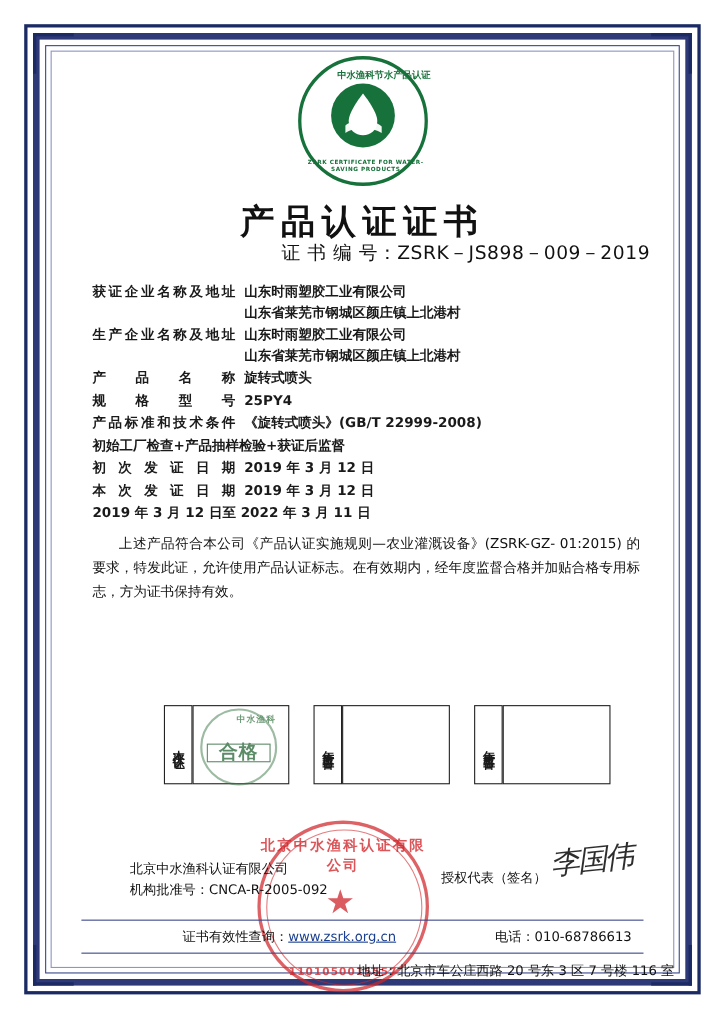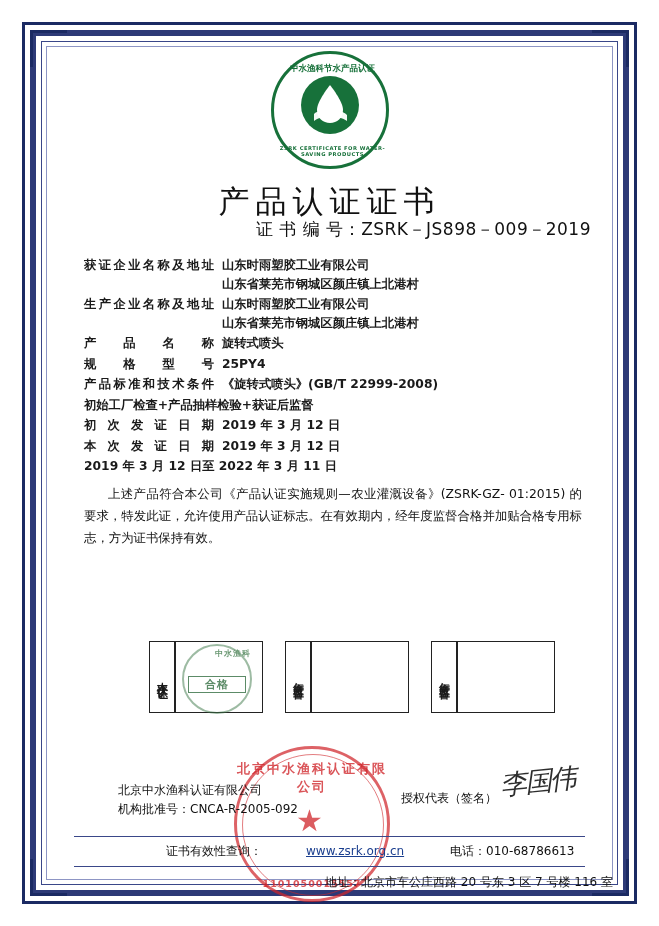--- a/index.html
+++ b/index.html
@@ -111,36 +111,36 @@
     font-size: 6.5px;
     color: #17713a;
     letter-spacing: .5px;
     text-align: center;
     font-weight: bold;
   }
   .emblem .arc-bottom { bottom: 9px; font-size: 5.2px; }
   .emblem-caption-top {
     position: absolute;
     top: 9px; left: 0; width: 118px;
-    text-align: center;
+    text-align: right;
     font-size: 8.5px;
     color: #17713a;
     font-weight: bold;
   }
 
   
   .cert-title {
     position: absolute;
     top: 135px;
     left: 0;
     width: 100%;
     text-align: center;
     font-family: "DejaVu Sans", "Liberation Sans", sans-serif;
     font-size: 31px;
-    font-weight: normal;
+    font-weight: bold;
     letter-spacing: 6px;
     color: #111111;
   }
 
   .cert-number {
     position: absolute;
     top: 172px;
     right: 22px;
     font-size: 17px;
     letter-spacing: .5px;
@@ -241,21 +241,21 @@
     border-radius: 50%;
     border: 2px solid #3f7a4a;
     opacity: .65;
   }
   .stamp-green .sg-bar {
     position: absolute;
     left: 9px; top: 34px;
     width: 56px; height: 15px;
     border: 1px solid #2f6b3d;
     color: #2f6b3d;
-    font-size: 11px;
+    font-size: 17px;
     font-weight: bold;
     text-align: center;
     line-height: 15px;
     letter-spacing: 1px;
     background: rgba(255,255,255,.25);
   }
   .stamp-green .sg-top {
     position: absolute;
     left: 18px; top: 6px;
     width: 72px;
@@ -372,21 +372,20 @@
     font-size: 12px;
     color: #111;
   }
   .footer-query {
     top: 797px;
     left: 120px;
   }
   .footer-query a {
     color: #1b3f8f;
     text-decoration: underline;
-    margin-left: 44px;
   }
   .footer-tel {
     top: 797px;
     left: 404px;
   }
   .footer-addr {
     top: 828px;
     left: 0;
     text-align: right;
   }

